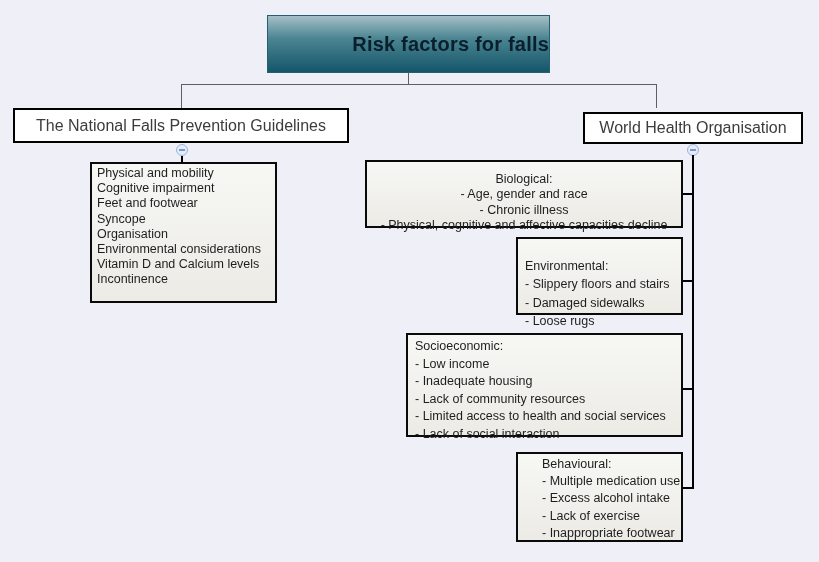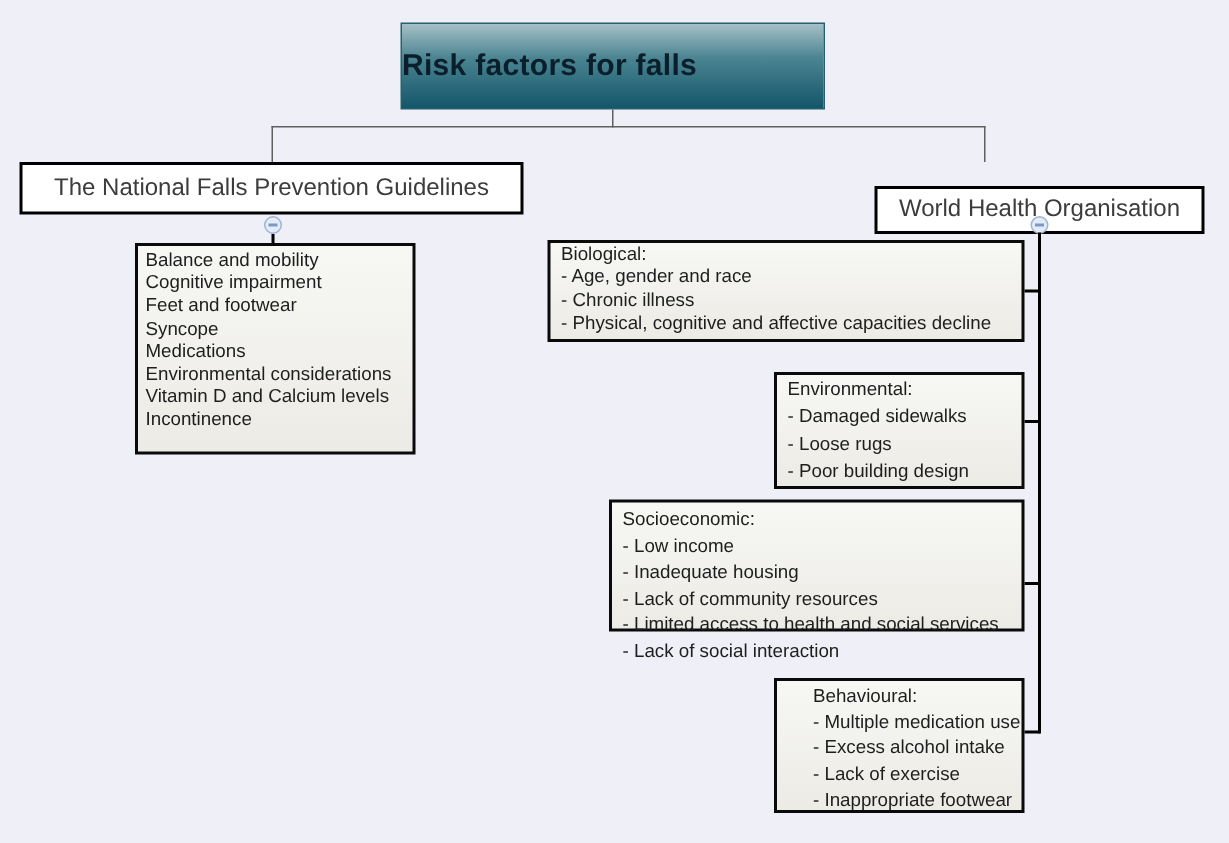--- a/index.html
+++ b/index.html
@@ -6,40 +6,40 @@
   .canvas{
     position:relative;width:819px;height:562px;background:#eff0f7;
     font-family:"Liberation Sans",sans-serif;overflow:hidden;
   }
   .abs{position:absolute;box-sizing:border-box;}
   
   .title-box{
     left:267px;top:15px;width:283px;height:58px;
     background:linear-gradient(180deg,#a6bfc6 0%,#4b8592 40%,#14566a 100%);
     border:1px solid #24606f;
-    display:flex;align-items:center;justify-content:flex-start;
+    display:flex;align-items:center;justify-content:flex-end;
     font-size:20px;font-weight:bold;color:#0a1f2b;letter-spacing:0.2px;
   }
   
   .header-box{
     background:#ffffff;border:2px solid #000;
     display:flex;align-items:center;justify-content:center;
     font-size:16px;color:#3c3c3c;white-space:nowrap;
   }
   .national-box{left:13px;top:108px;width:336px;height:35px;}
-  .who-box{left:583px;top:124px;width:220px;height:32px;}
+  .who-box{left:583px;top:112px;width:220px;height:32px;}
   
   .list-box{
     background:linear-gradient(180deg,#f7f7f4 0%,#ecebe6 100%);
     border:2px solid #0a0a0a;color:#1e1e1e;font-size:12.5px;white-space:nowrap;
   }
   .guidelines-list{left:90px;top:162px;width:187px;height:141px;padding:2px 5px;line-height:15.2px;}
-  .bio-box   {left:365px;top:160px;width:318px;height:68px; padding:0 7px;line-height:15.3px;}
-  .env-box   {left:516px;top:248px;width:167px;height:78px; padding:0 7px;line-height:18.4px;}
-  .socio-box {left:406px;top:333px;width:277px;height:88px;padding:3px 7px;line-height:17.6px;}
+  .bio-box   {left:365px;top:160px;width:318px;height:68px; padding:10px 7px;line-height:15.3px;text-align:center;}
+  .env-box   {left:516px;top:237px;width:167px;height:78px; padding:18px 7px;line-height:18.4px;}
+  .socio-box {left:406px;top:333px;width:277px;height:104px;padding:3px 7px;line-height:17.6px;}
   .behav-box {left:516px;top:452px;width:167px;height:90px; padding:2px 24px;line-height:17.2px;}
   
   .line{position:absolute;background:#5f5f5f;}
   .bline{position:absolute;background:#000;}
   
   .collapse{
     position:absolute;width:12px;height:12px;border-radius:50%;
     background:#e3ebf7;border:1px solid #9db3d8;box-sizing:border-box;
   }
   .collapse::after{
@@ -61,25 +61,25 @@
   <div class="line" style="left:656px;top:84px;width:1px;height:24px;"></div>
 
   <div class="abs header-box national-box">
     <span>The National Falls Prevention Guidelines</span>
   </div>
 
   <div class="collapse" style="left:176px;top:144px;"></div>
   <div class="bline" style="left:181px;top:156px;width:2px;height:7px;"></div>
 
   <div class="abs list-box guidelines-list">
-    <div>Balance and mobility</div>
+    <div>Physical and mobility</div>
     <div>Cognitive impairment</div>
     <div>Feet and footwear</div>
     <div>Syncope</div>
-    <div>Medications</div>
+    <div>Organisation</div>
     <div>Environmental considerations</div>
     <div>Vitamin D and Calcium levels</div>
     <div>Incontinence</div>
   </div>
 
   <div class="abs header-box who-box">
     <span>World Health Organisation</span>
   </div>
 
   <div class="collapse" style="left:687px;top:144px;"></div>
@@ -91,20 +91,21 @@
 
   <div class="abs list-box bio-box">
     <div>Biological:</div>
     <div>- Age, gender and race</div>
     <div>- Chronic illness</div>
     <div>- Physical, cognitive and affective capacities decline</div>
   </div>
 
   <div class="abs list-box env-box">
     <div>Environmental:</div>
+    <div>- Slippery floors and stairs</div>
     <div>- Damaged sidewalks</div>
     <div>- Loose rugs</div>
     <div>- Poor building design</div>
   </div>
 
   <div class="abs list-box socio-box">
     <div>Socioeconomic:</div>
     <div>- Low income</div>
     <div>- Inadequate housing</div>
     <div>- Lack of community resources</div>

